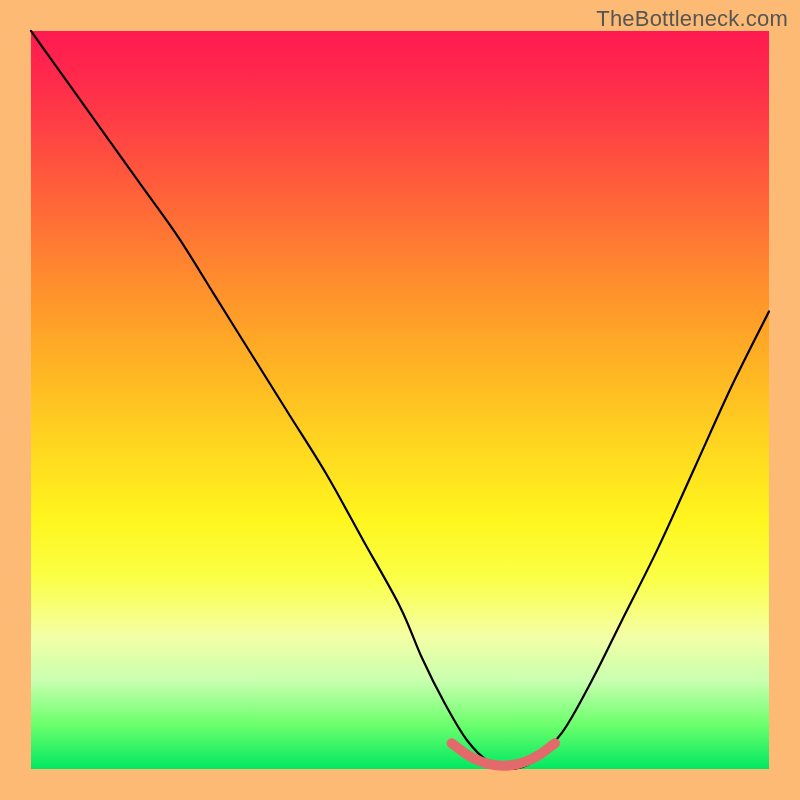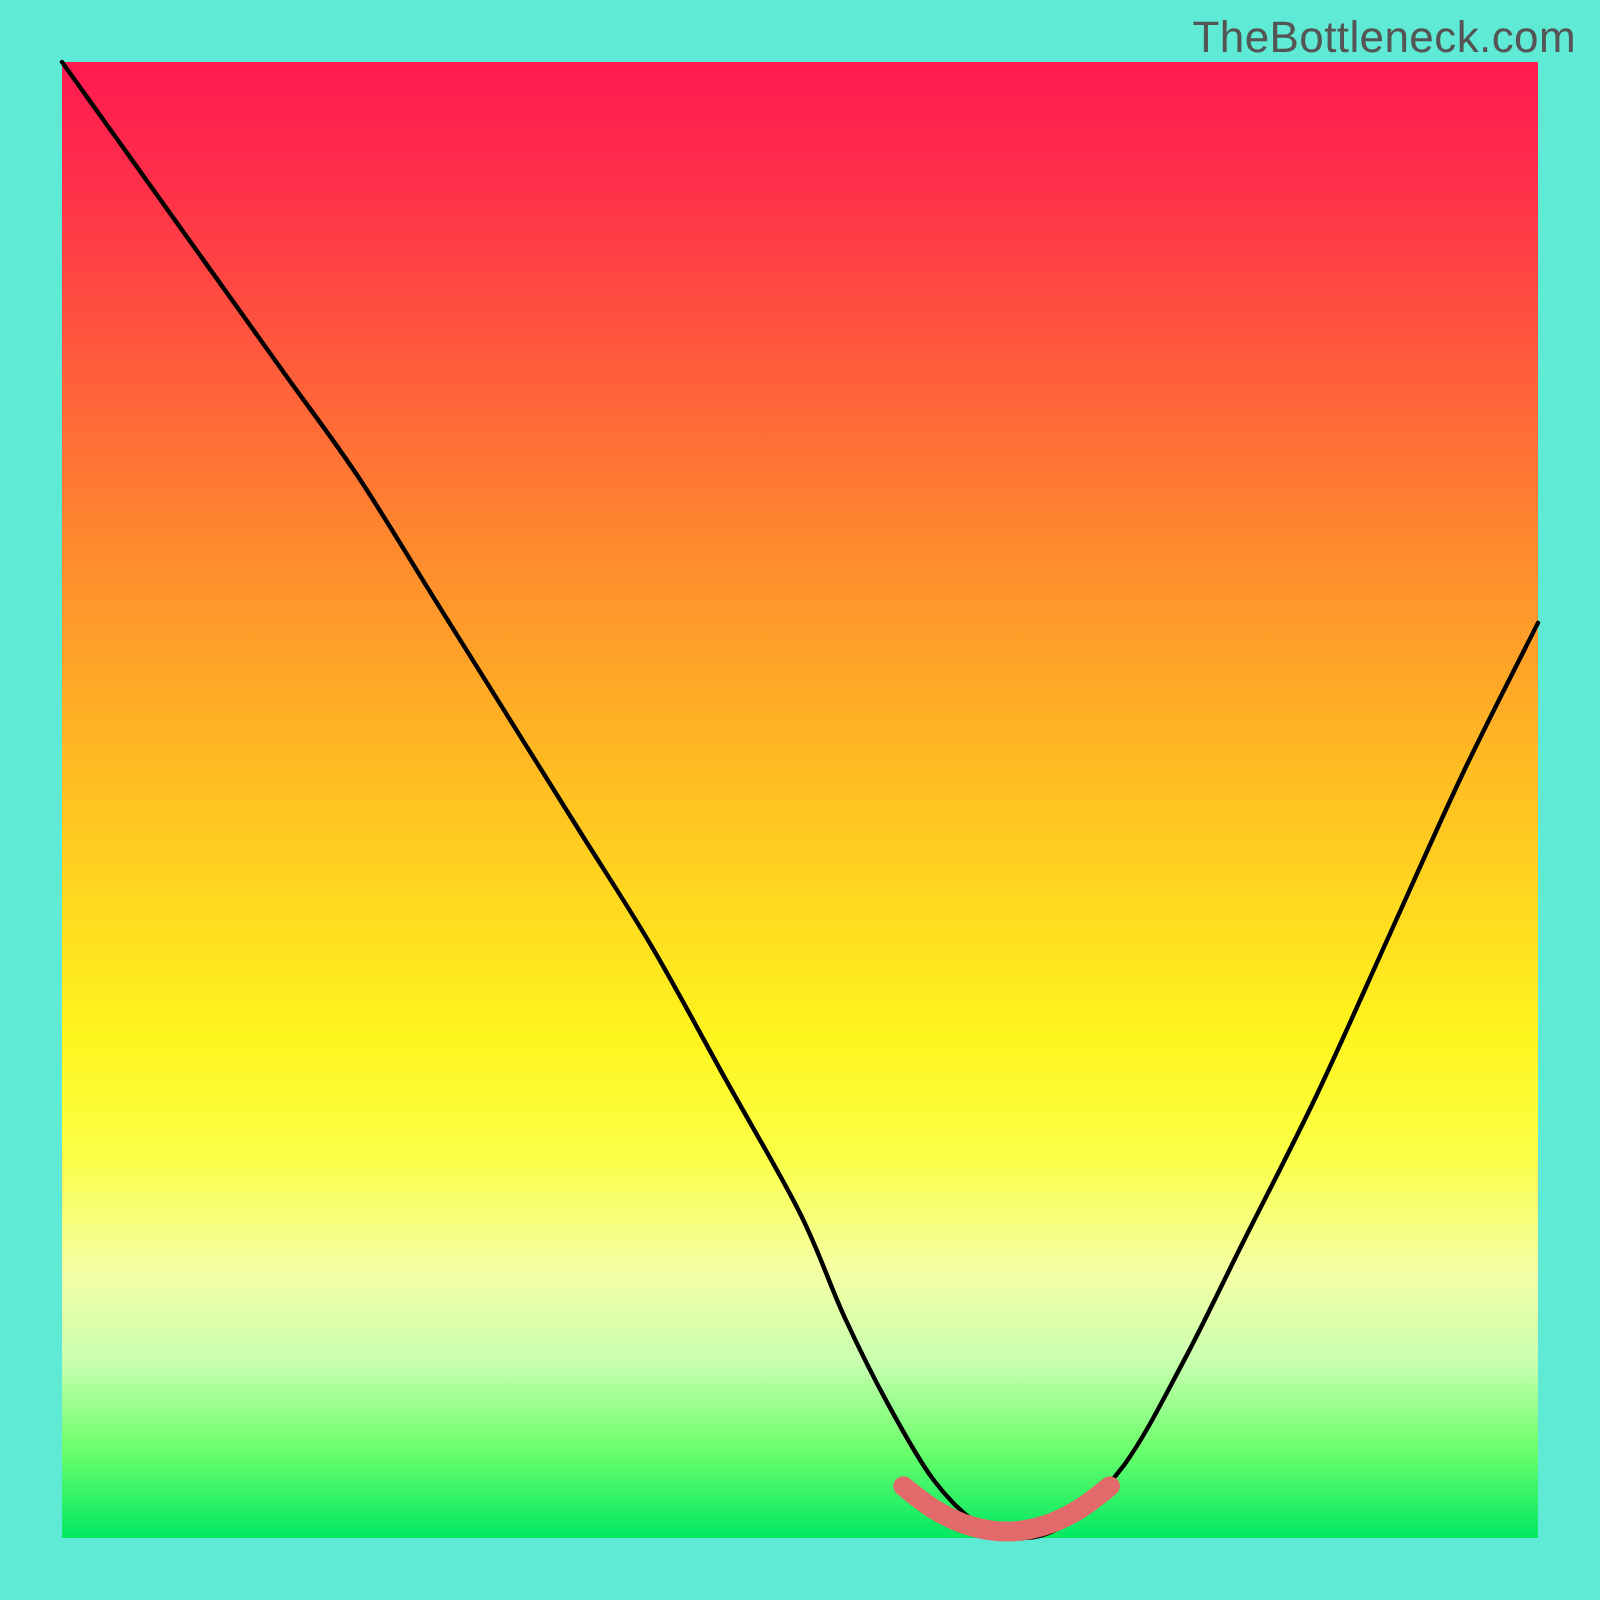--- a/index.html
+++ b/index.html
@@ -8,21 +8,21 @@
     width: 800px;
     height: 800px;
     background: #000;
     font-family: Arial, Helvetica, sans-serif;
     overflow: hidden;
   }
   .frame {
     position: relative;
     width: 800px;
     height: 800px;
-    background: #5eead4;
+    background: #fdba74;
   }
   .plot-area {
     position: absolute;
     left: 31px;
     top: 31px;
     width: 738px;
     height: 738px;
     
     background: linear-gradient(
       to bottom,

